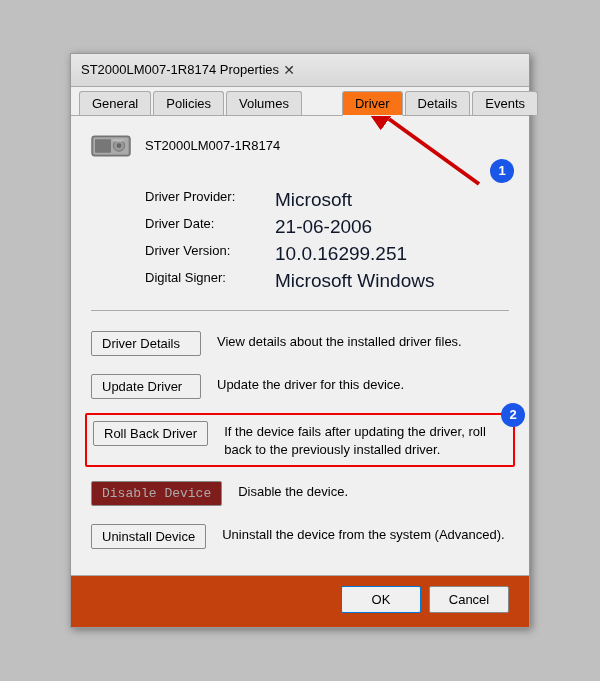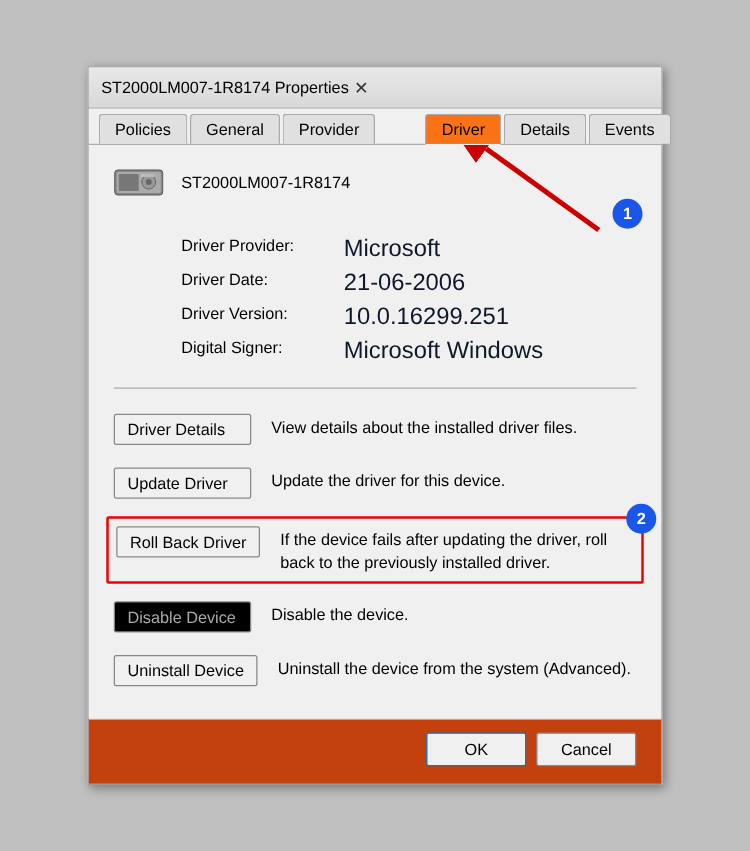--- a/index.html
+++ b/index.html
@@ -128,21 +128,22 @@
       border: 1px solid #888;
       border-radius: 2px;
       cursor: pointer;
       font-size: 13px;
       flex-shrink: 0;
       text-align: left;
     }
     .win-button:disabled, .win-button.disabled {
       color: #aaa;
       cursor: default;
-      background: #000000;
+      background: #7f1d1d;
+      font-family: Liberation Mono, monospace;
     }
     .btn-description {
       margin-left: 16px;
       font-size: 13px;
       line-height: 1.4;
       padding-top: 2px;
       flex: 1;
     }
     .footer {
       display: flex;
@@ -192,23 +193,23 @@
 <body>
 
 <div class="window">
 
   <div class="title-bar">
     <span class="title-bar-text">ST2000LM007-1R8174 Properties</span>
     <button class="close-btn">✕</button>
   </div>
 
   <div class="tabs">
+    <div class="tab">General</div>
     <div class="tab">Policies</div>
-    <div class="tab">General</div>
-    <div class="tab">Provider</div>
+    <div class="tab">Volumes</div>
     <div class="tab active">Driver</div>
     <div class="tab">Details</div>
     <div class="tab">Events</div>
   </div>
 
   <div class="content content-wrap">
 
     <div class="device-header-wrap">
       <div class="device-header">
 

